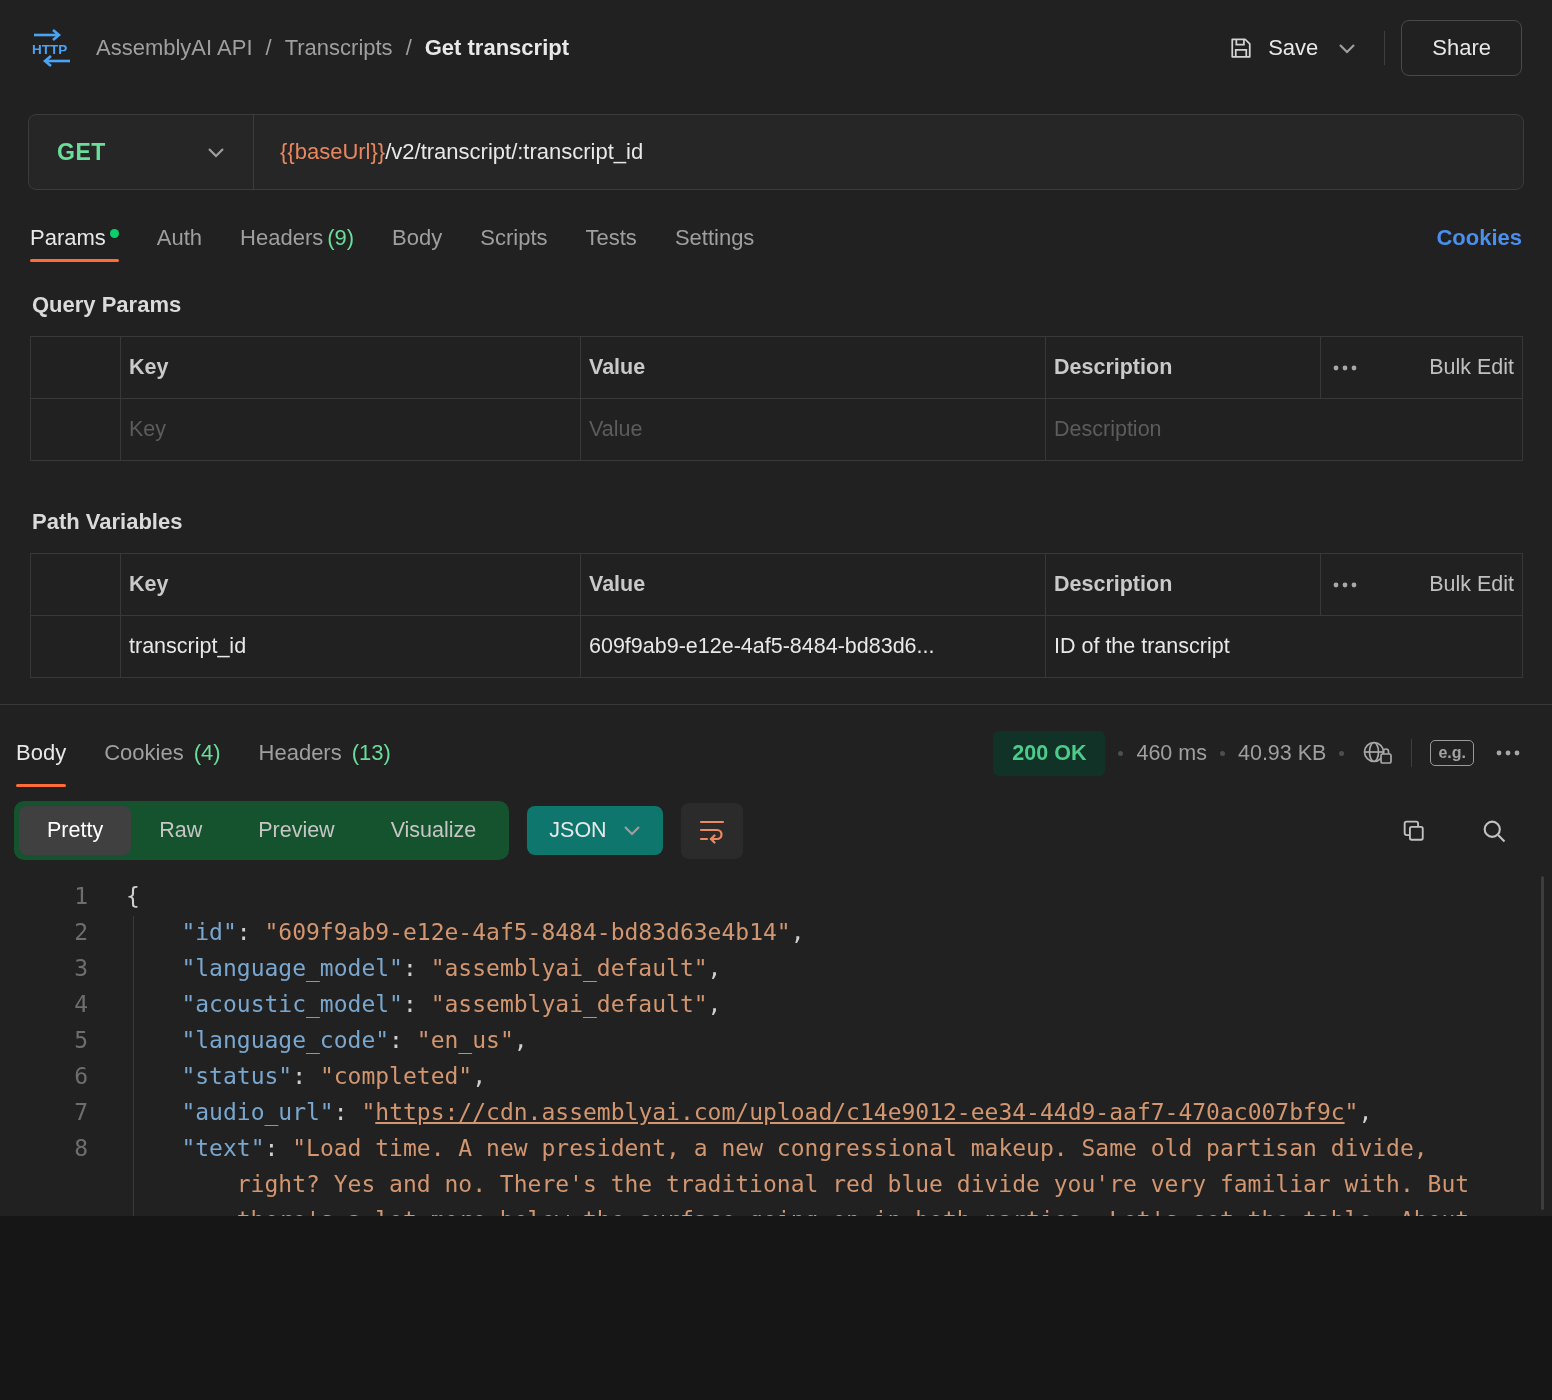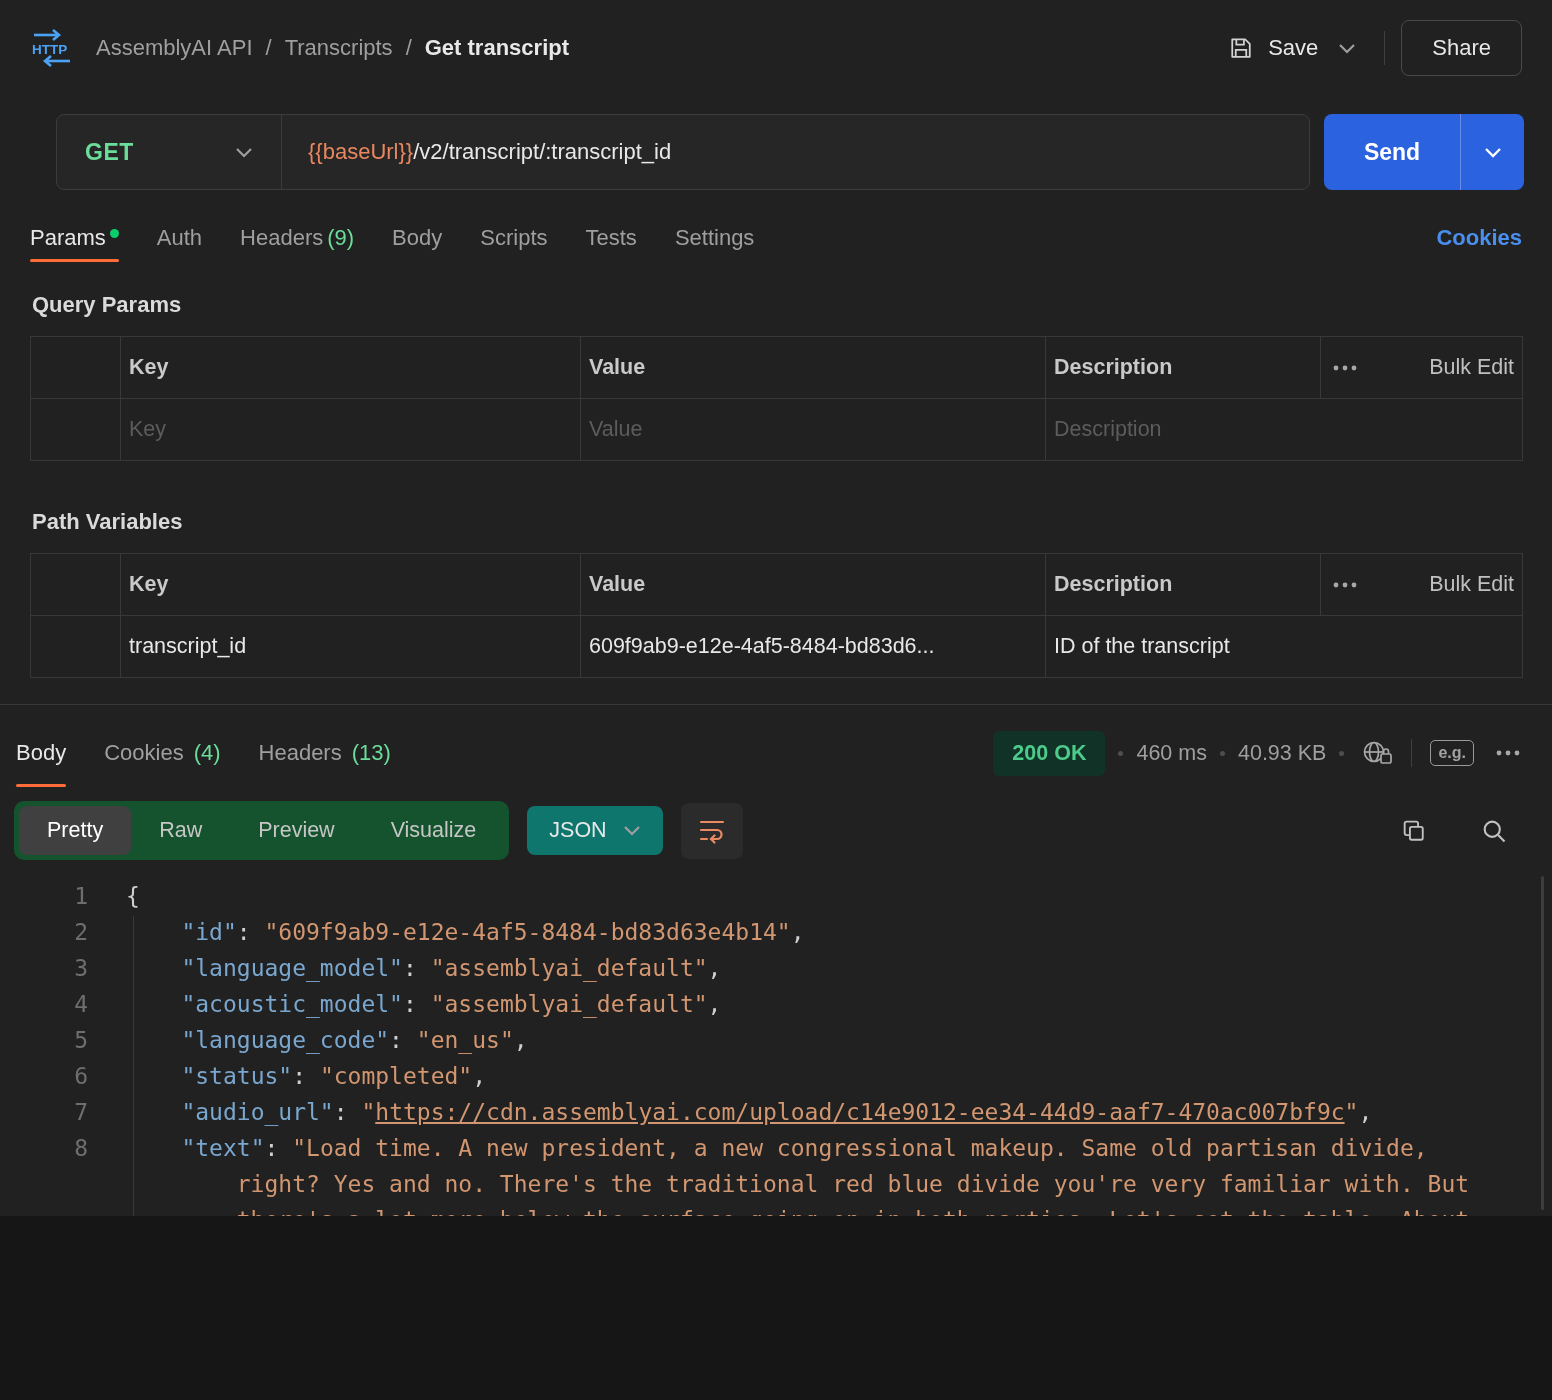--- a/index.html
+++ b/index.html
@@ -27,21 +27,21 @@
               color: var(--text); font-size: 22px; cursor: pointer; padding: 10px 8px; font-family: inherit; }
   .caret-btn { background: none; border: none; padding: 10px 12px; cursor: pointer; display: flex; align-items: center; }
   .vdiv { width: 1px; height: 34px; background: #3f3f3f; margin: 0 16px; }
   .vdiv.sm { height: 28px; margin: 0 14px; }
   .share-btn { background: none; border: 1px solid #494949; border-radius: 8px; color: var(--text);
                font-size: 22px; padding: 14px 30px; cursor: pointer; font-family: inherit; }
 
   
   .request-bar { flex: none; display: flex; margin: 18px 28px 0; gap: 14px; height: 76px; }
   .url-box { flex: 1; display: flex; align-items: center; border: 1px solid #3c3c3c;
-             background: #262626; border-radius: 8px; overflow: hidden; margin-left: 28px; }
+             background: #262626; border-radius: 8px; overflow: hidden; }
   .method-btn { flex: none; display: flex; align-items: center; justify-content: space-between;
                 background: none; border: none; padding: 0 28px; height: 100%; width: 224px; cursor: pointer; }
   .method-label { color: var(--green); font-size: 23px; font-weight: 700; letter-spacing: .5px; }
   .url-sep { width: 1px; align-self: stretch; background: #3c3c3c; }
   .url-input { flex: 1; padding: 0 26px; font-size: 22px; white-space: nowrap; overflow: hidden; cursor: text; }
   .url-var { color: var(--url-var); }
   .url-rest { color: var(--text); }
   .send-group { flex: none; display: flex; width: 200px; }
   .send-main { flex: 1; background: var(--send-blue); color: #fff; border: none; border-radius: 8px 0 0 8px;
                font-size: 23px; font-weight: 700; cursor: pointer; font-family: inherit; }
@@ -157,28 +157,20 @@
   <div class="request-bar">
     <div class="url-box">
       <button class="method-btn">
         <span class="method-label">GET</span>
         <svg width="18" height="11" viewBox="0 0 18 11" fill="none" stroke="#9f9f9f" stroke-width="2.2">
             <path d="M2 2 L9 9 L16 2"></path>
           </svg>
       </button>
       <div class="url-sep"></div>
       <div class="url-input"><span class="url-var">{{baseUrl}}</span><span class="url-rest">/v2/transcript/:transcript_id</span></div>
-    </div>
-    <div class="send-group">
-      <button class="send-main">Send</button>
-      <button class="send-caret">
-        <svg width="18" height="11" viewBox="0 0 18 11" fill="none" stroke="#ffffff" stroke-width="2.4">
-            <path d="M2 2 L9 9 L16 2"></path>
-          </svg>
-      </button>
     </div>
   </div>
 
   <div class="req-tabs">
     <div class="tab active">
       <span>Params</span>
       <span class="green-dot"></span>
     </div>
     <div class="tab">
       <span>Auth</span>

